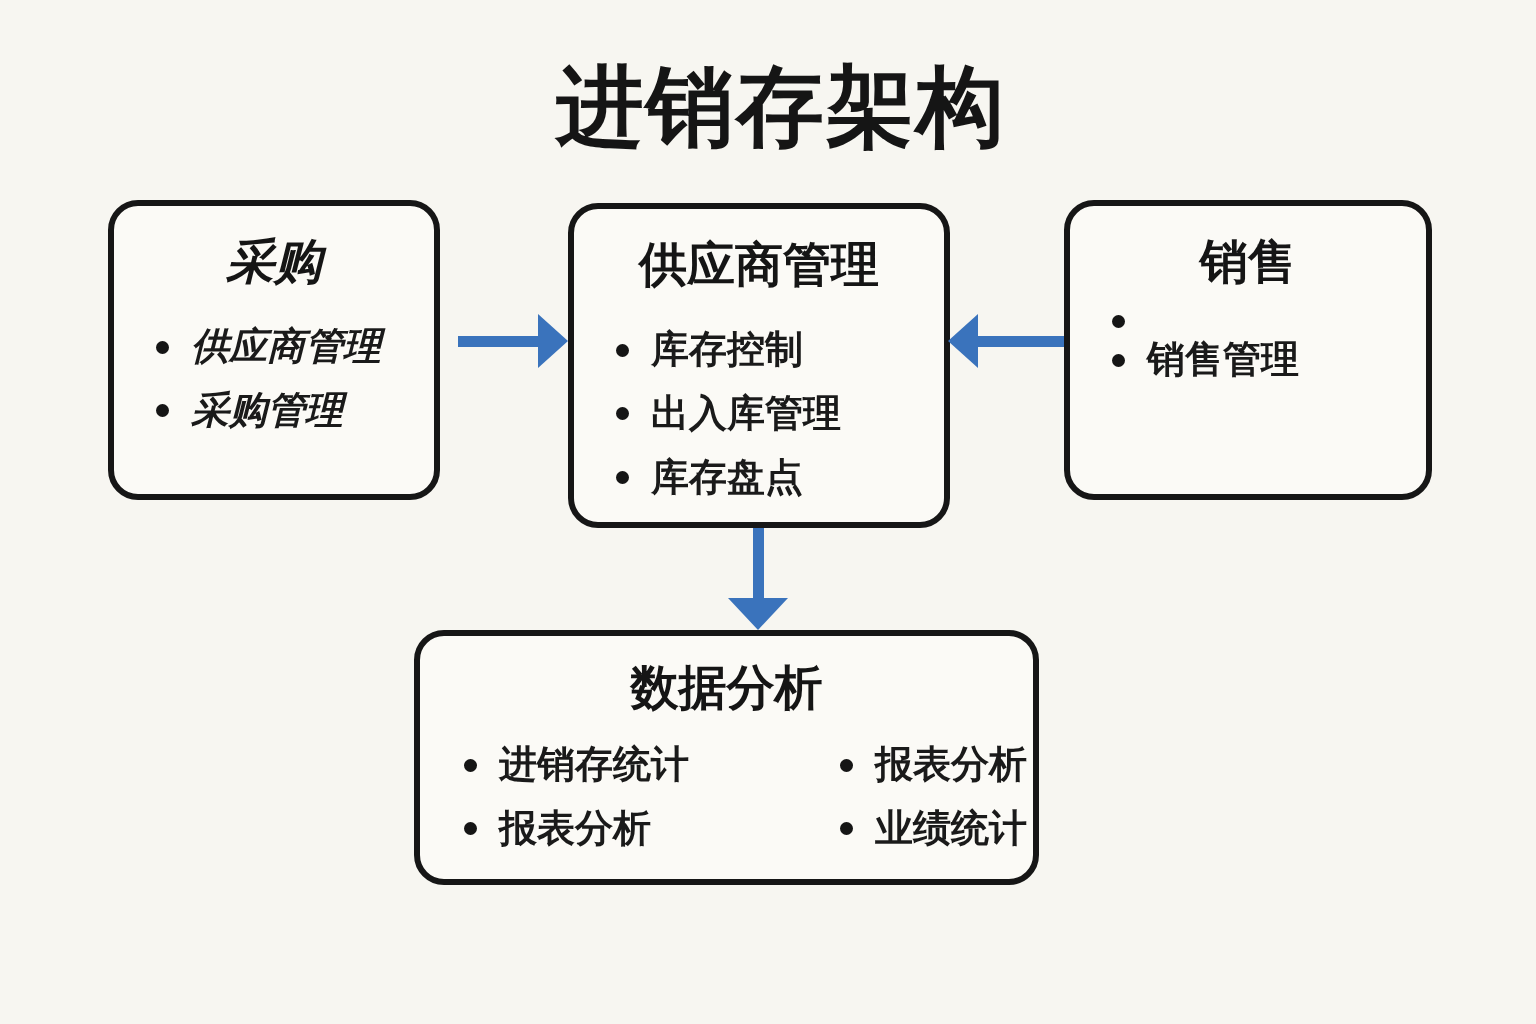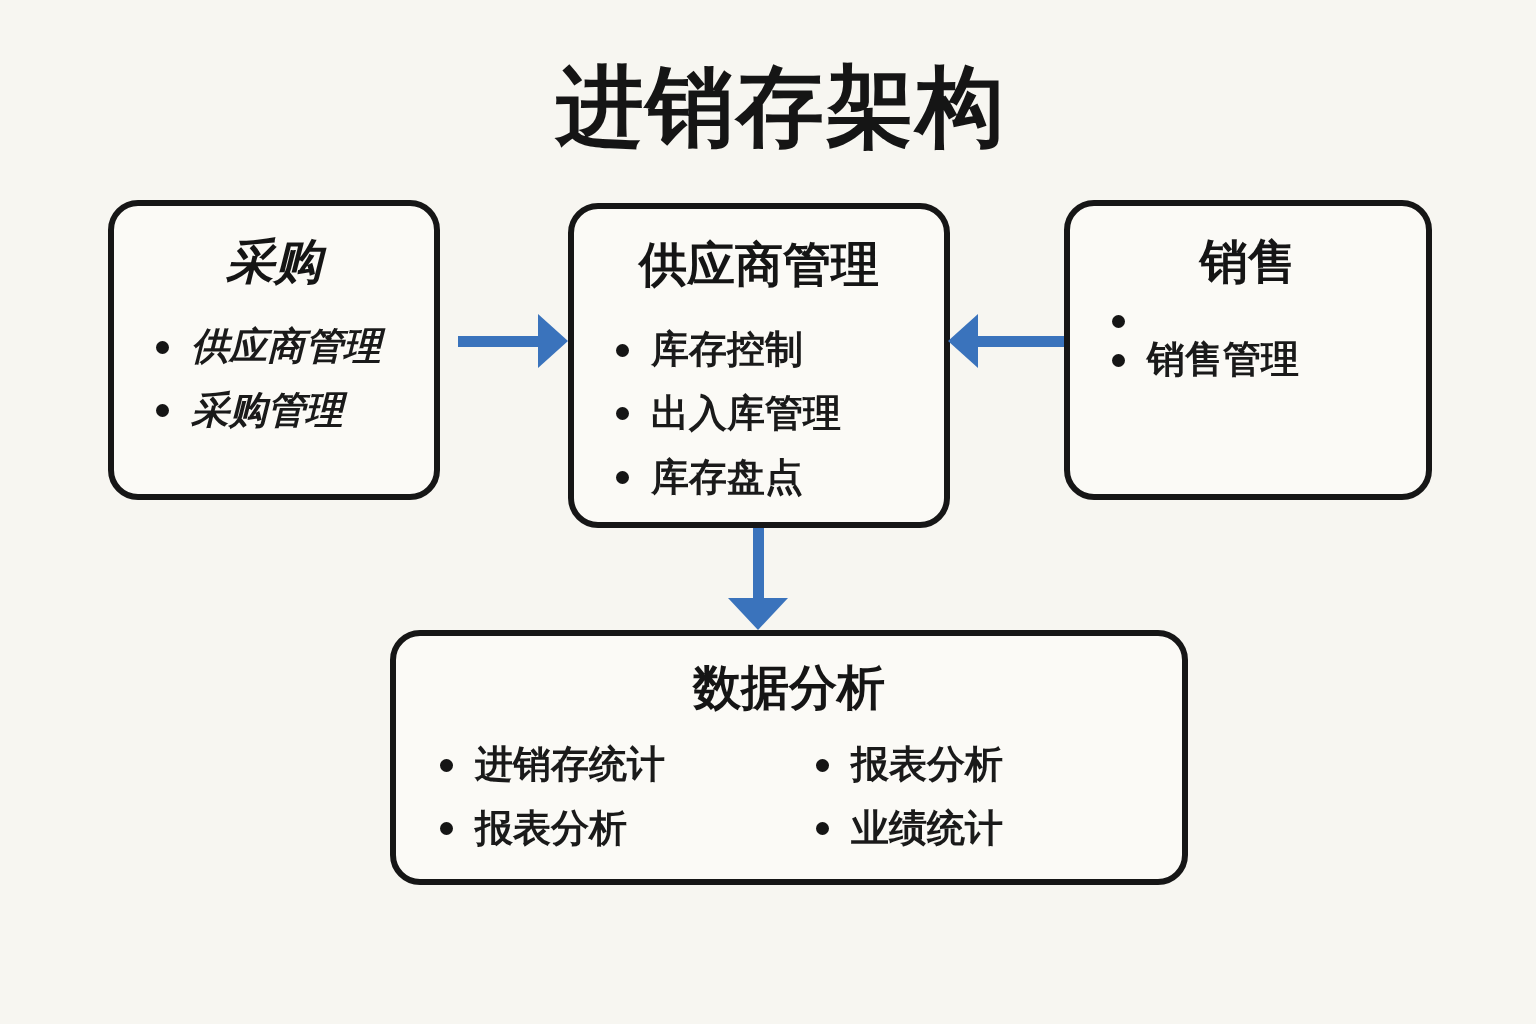--- a/index.html
+++ b/index.html
@@ -67,21 +67,21 @@
     height: 13px;
     border-radius: 50%;
     background: #151515;
     margin-right: 22px;
     flex: 0 0 auto;
   }
   
   .box-procurement { left: 108px; top: 200px; width: 332px; height: 300px; font-style: italic; }
   .box-inventory   { left: 568px; top: 203px; width: 382px; height: 325px; }
   .box-sales       { left: 1064px; top: 200px; width: 368px; height: 300px; font-family: Liberation Serif, serif; }
-  .box-analysis    { left: 390px; top: 630px; width: 798px; height: 255px; }
+  .box-analysis    { left: 414px; top: 630px; width: 625px; height: 255px; }
 
   .box-analysis .box-title { margin-top: 24px; }
   .analysis-columns {
     display: flex;
     margin-top: 18px;
   }
   .analysis-columns ul.items {
     margin-top: 0;
   }
   .analysis-columns ul.items.col-1 { padding-left: 44px; width: 330px; }

